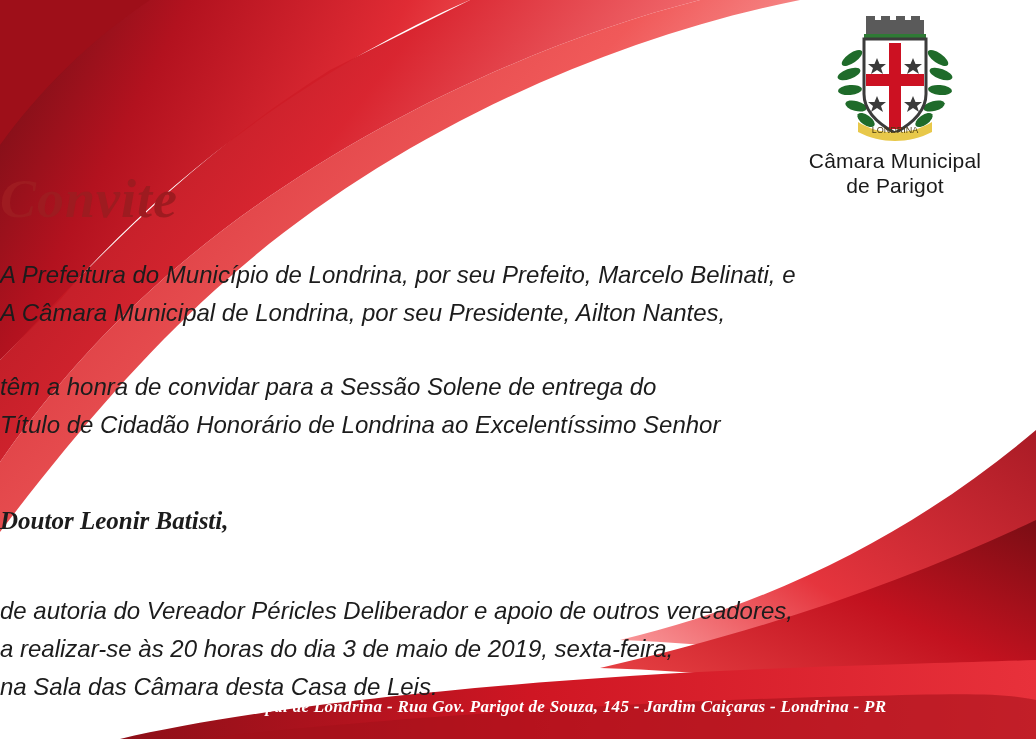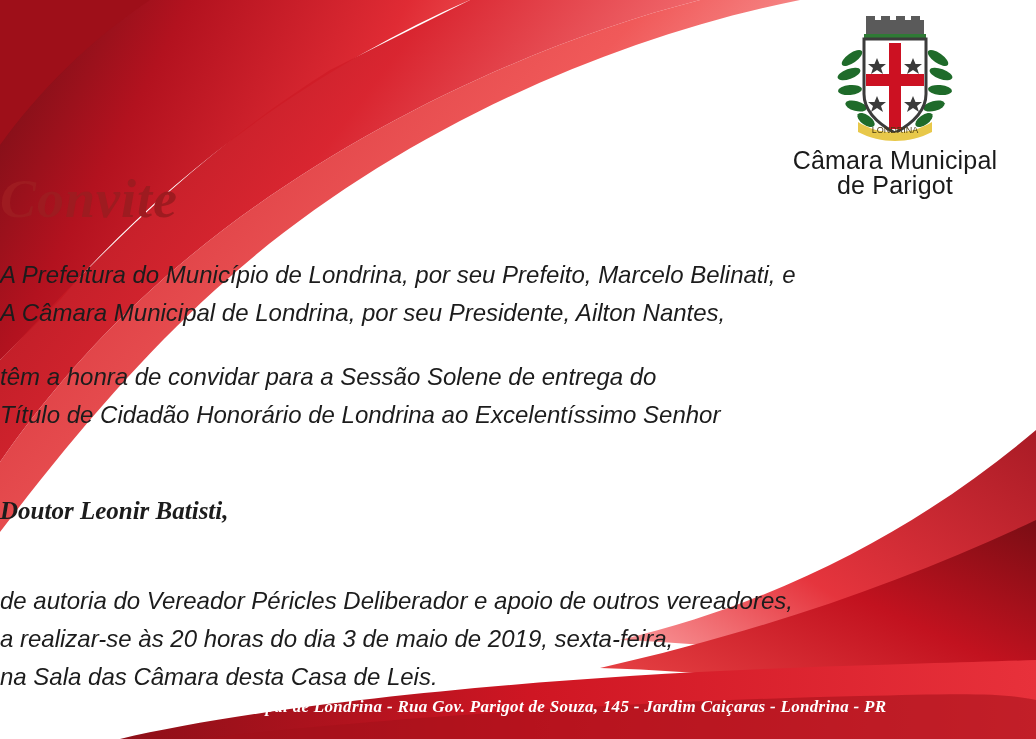--- a/index.html
+++ b/index.html
@@ -37,21 +37,21 @@
   }
   .crest {
     width: 118px;
     height: 130px;
     margin: 0 auto;
     display: block;
   }
   .logo-text {
     margin-top: 4px;
     font-family: "Liberation Sans", sans-serif;
-    font-size: 25px;
+    font-size: 21px;
     line-height: 25px;
     color: #1a1a1a;
     letter-spacing: 0.2px;
   }
 
   
   .content {
     position: absolute;
     left: 0;
     top: 168px;
@@ -68,21 +68,21 @@
     letter-spacing: 1px;
     margin-bottom: 26px;
   }
   .para {
     font-family: Liberation Sans, sans-serif;
     font-style: italic;
     font-size: 24px;
     line-height: 38px;
     color: #1c1c1c;
   }
-  .para.block-gap { margin-top: 26px; }
+  .para.block-gap { margin-top: 36px; }
   .honoree {
     font-family: "Liberation Serif", serif;
     font-style: italic;
     font-weight: bold;
     font-size: 25px;
     line-height: 38px;
     color: #1c1c1c;
     margin-top: 58px;
   }
   .closing { margin-top: 52px; }

